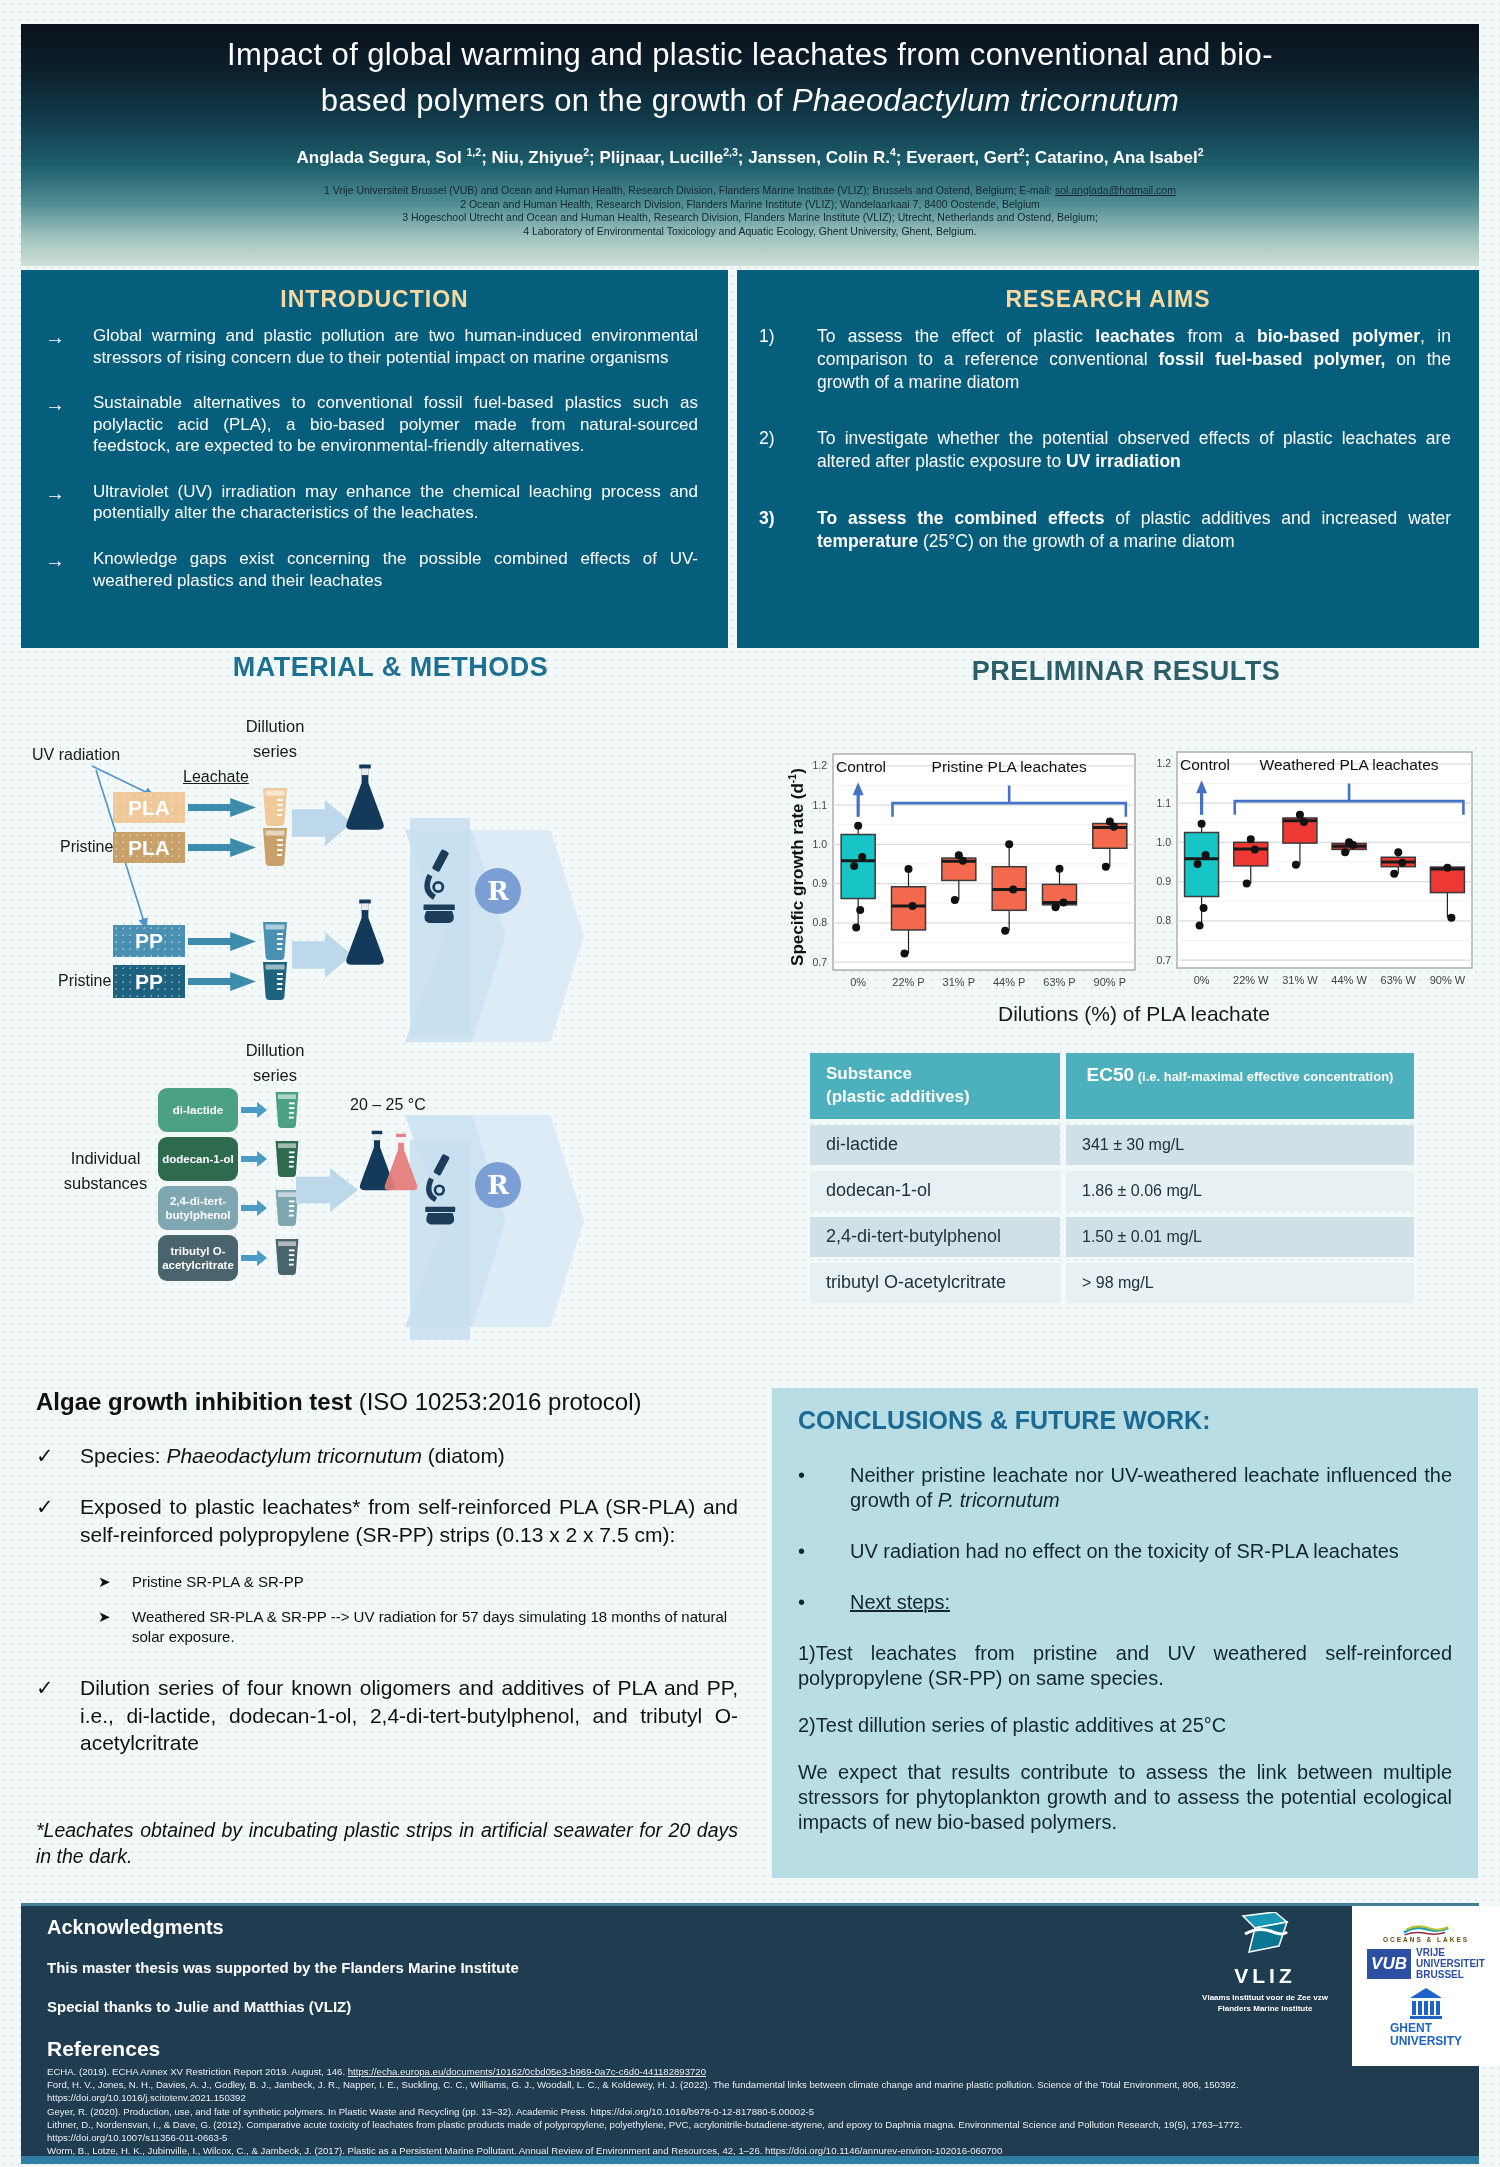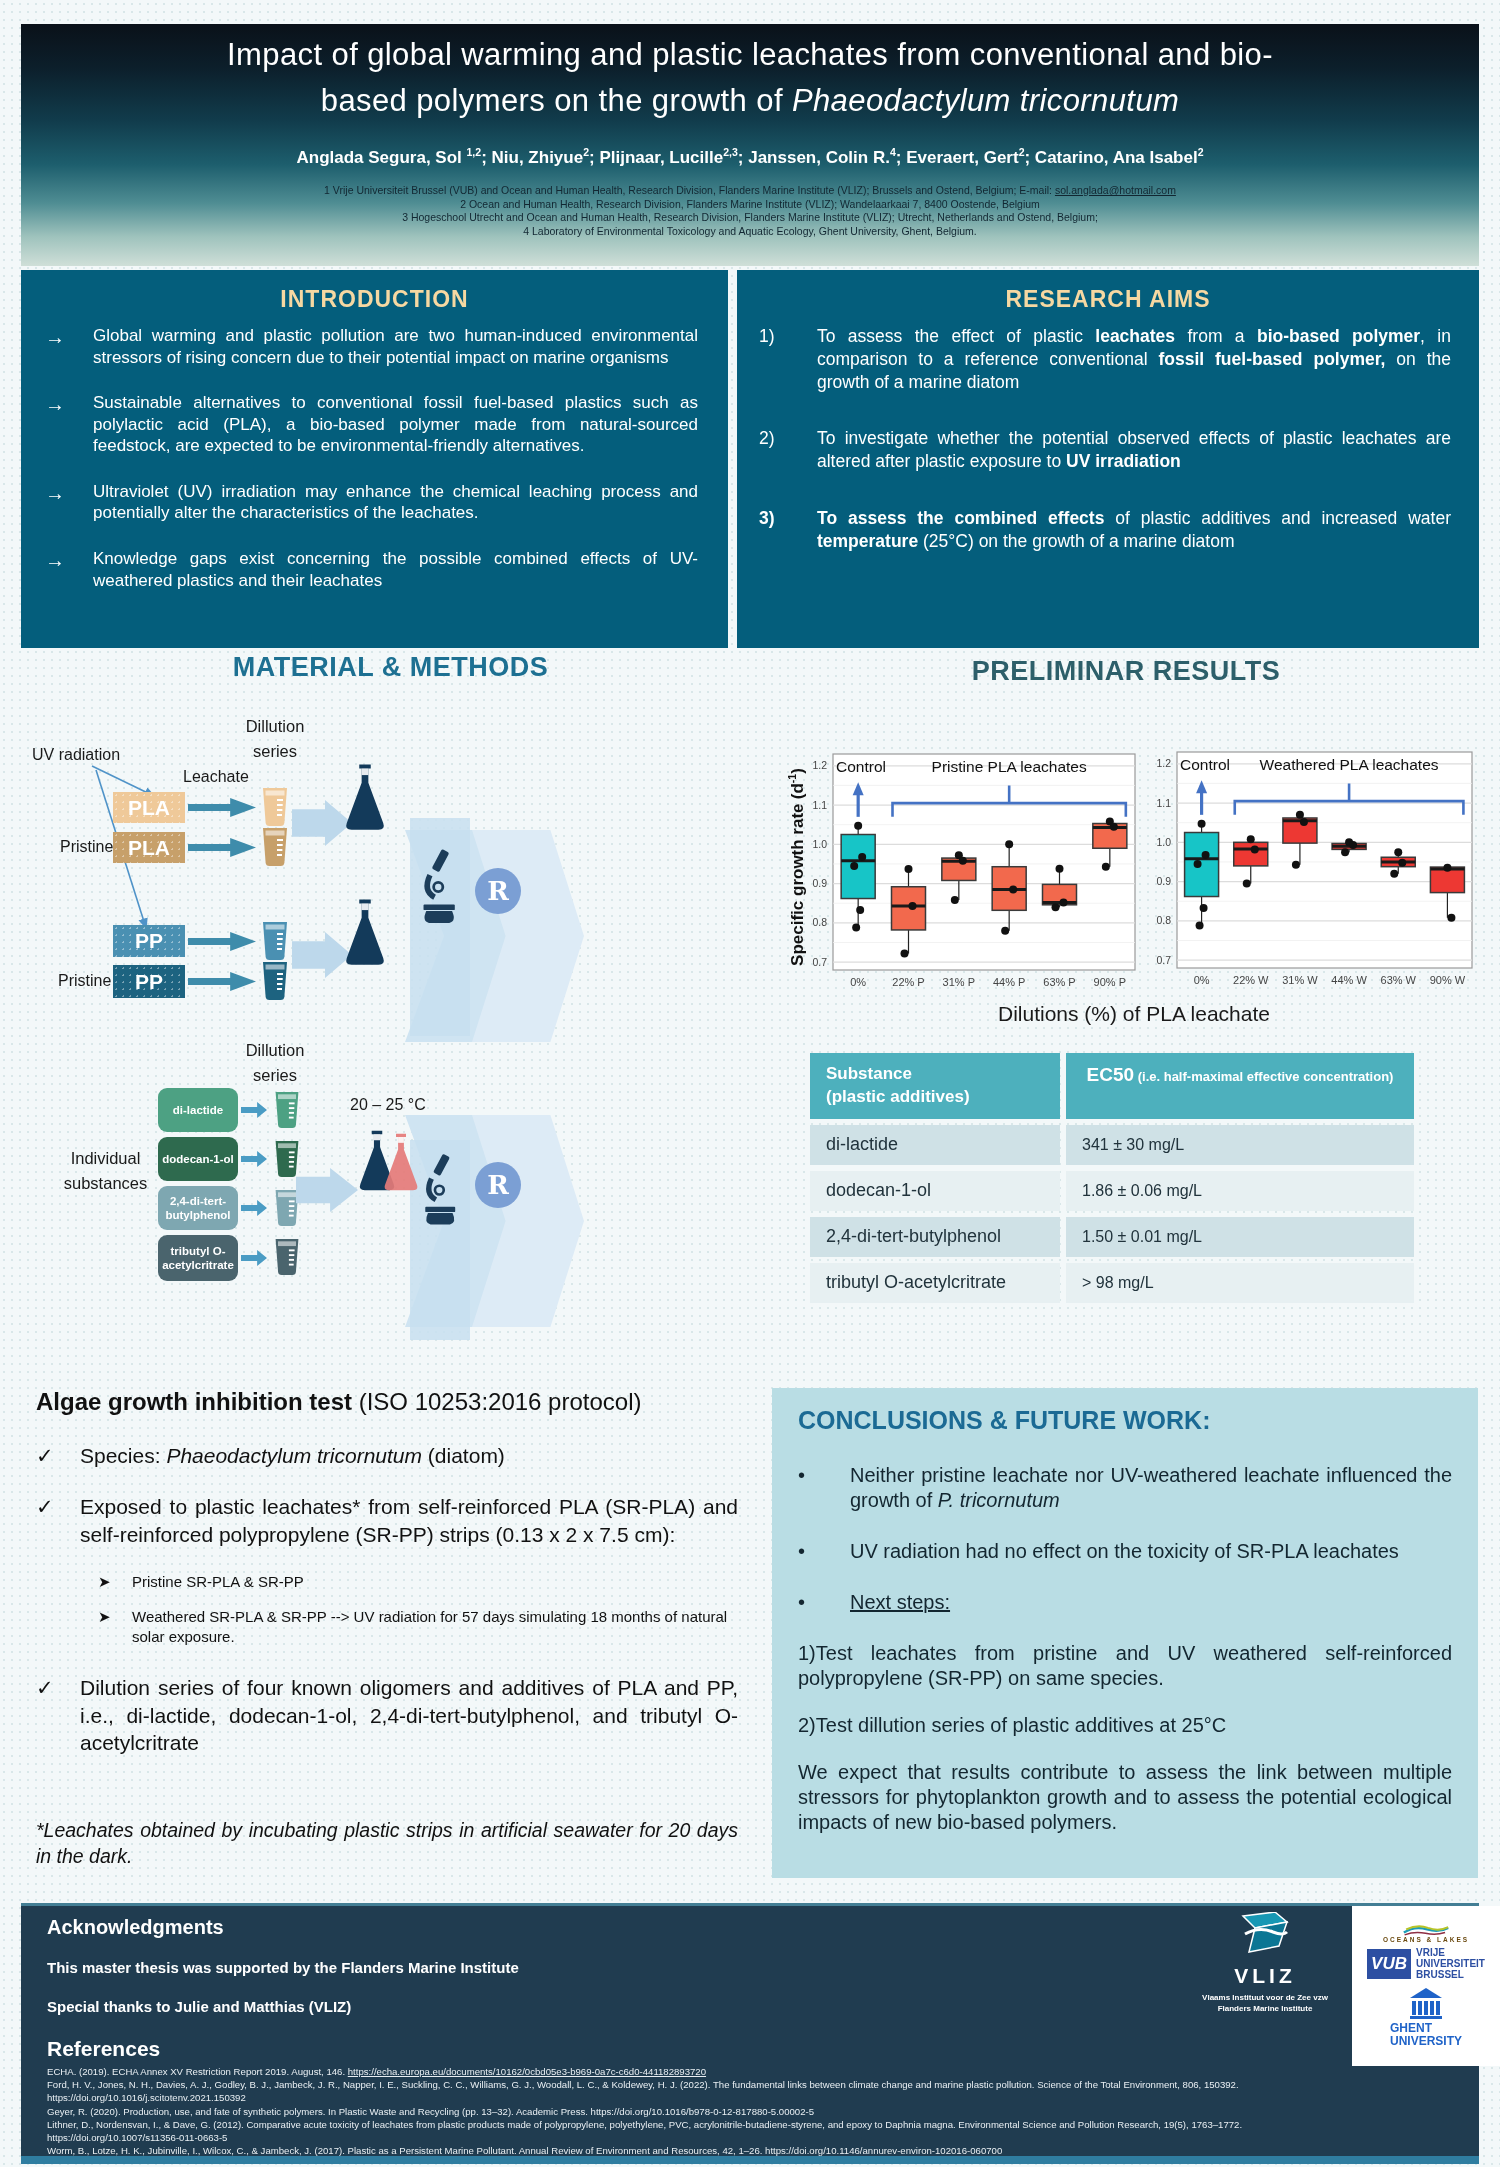--- a/index.html
+++ b/index.html
@@ -195,21 +195,21 @@
           <marker id="ah" markerWidth="8" markerHeight="8" refX="6" refY="3" orient="auto">
             <path d="M0 0 L7 3 L0 6 Z" fill="#4f93c8"></path>
           </marker>
         </defs>
       <line x1="72" y1="66" x2="134" y2="96" stroke="#4f93c8" stroke-width="1.6" marker-end="url(#ah)"></line>
       <line x1="76" y1="70" x2="126" y2="228" stroke="#4f93c8" stroke-width="1.6" marker-end="url(#ah)"></line>
     </svg>
 
     <div class="dlabel" style="left:12px;top:46px;">UV radiation</div>
     <div class="dlabel center" style="left:205px;top:14px;width:100px;font-size:16.5px;">Dillution series</div>
-    <div class="dlabel" style="left:163px;top:68px;">Leachate</div>
+    <div class="dlabel" style="left:163px;top:68px;text-decoration:underline;">Leachate</div>
     <div class="dlabel" style="left:40px;top:138px;">Pristine</div>
     <div class="dlabel" style="left:38px;top:272px;">Pristine</div>
 
     <div class="pbox" style="top: 92px; height: 31px; background-color: rgb(239, 201, 153);">PLA</div>
     <div class="pbox" style="top: 132px; height: 31px; background-color: rgb(199, 160, 106);">PLA</div>
     <div class="pbox" style="top: 225px; height: 32px; background-color: rgb(74, 144, 178);">PP</div>
     <div class="pbox" style="top: 265px; height: 33px; background-color: rgb(29, 99, 128);">PP</div>
 
     <div class="harrow" style="left:168px;top:98px;width:68px;height:19px;"></div>
     <div class="harrow" style="left:168px;top:138px;width:68px;height:19px;"></div>

